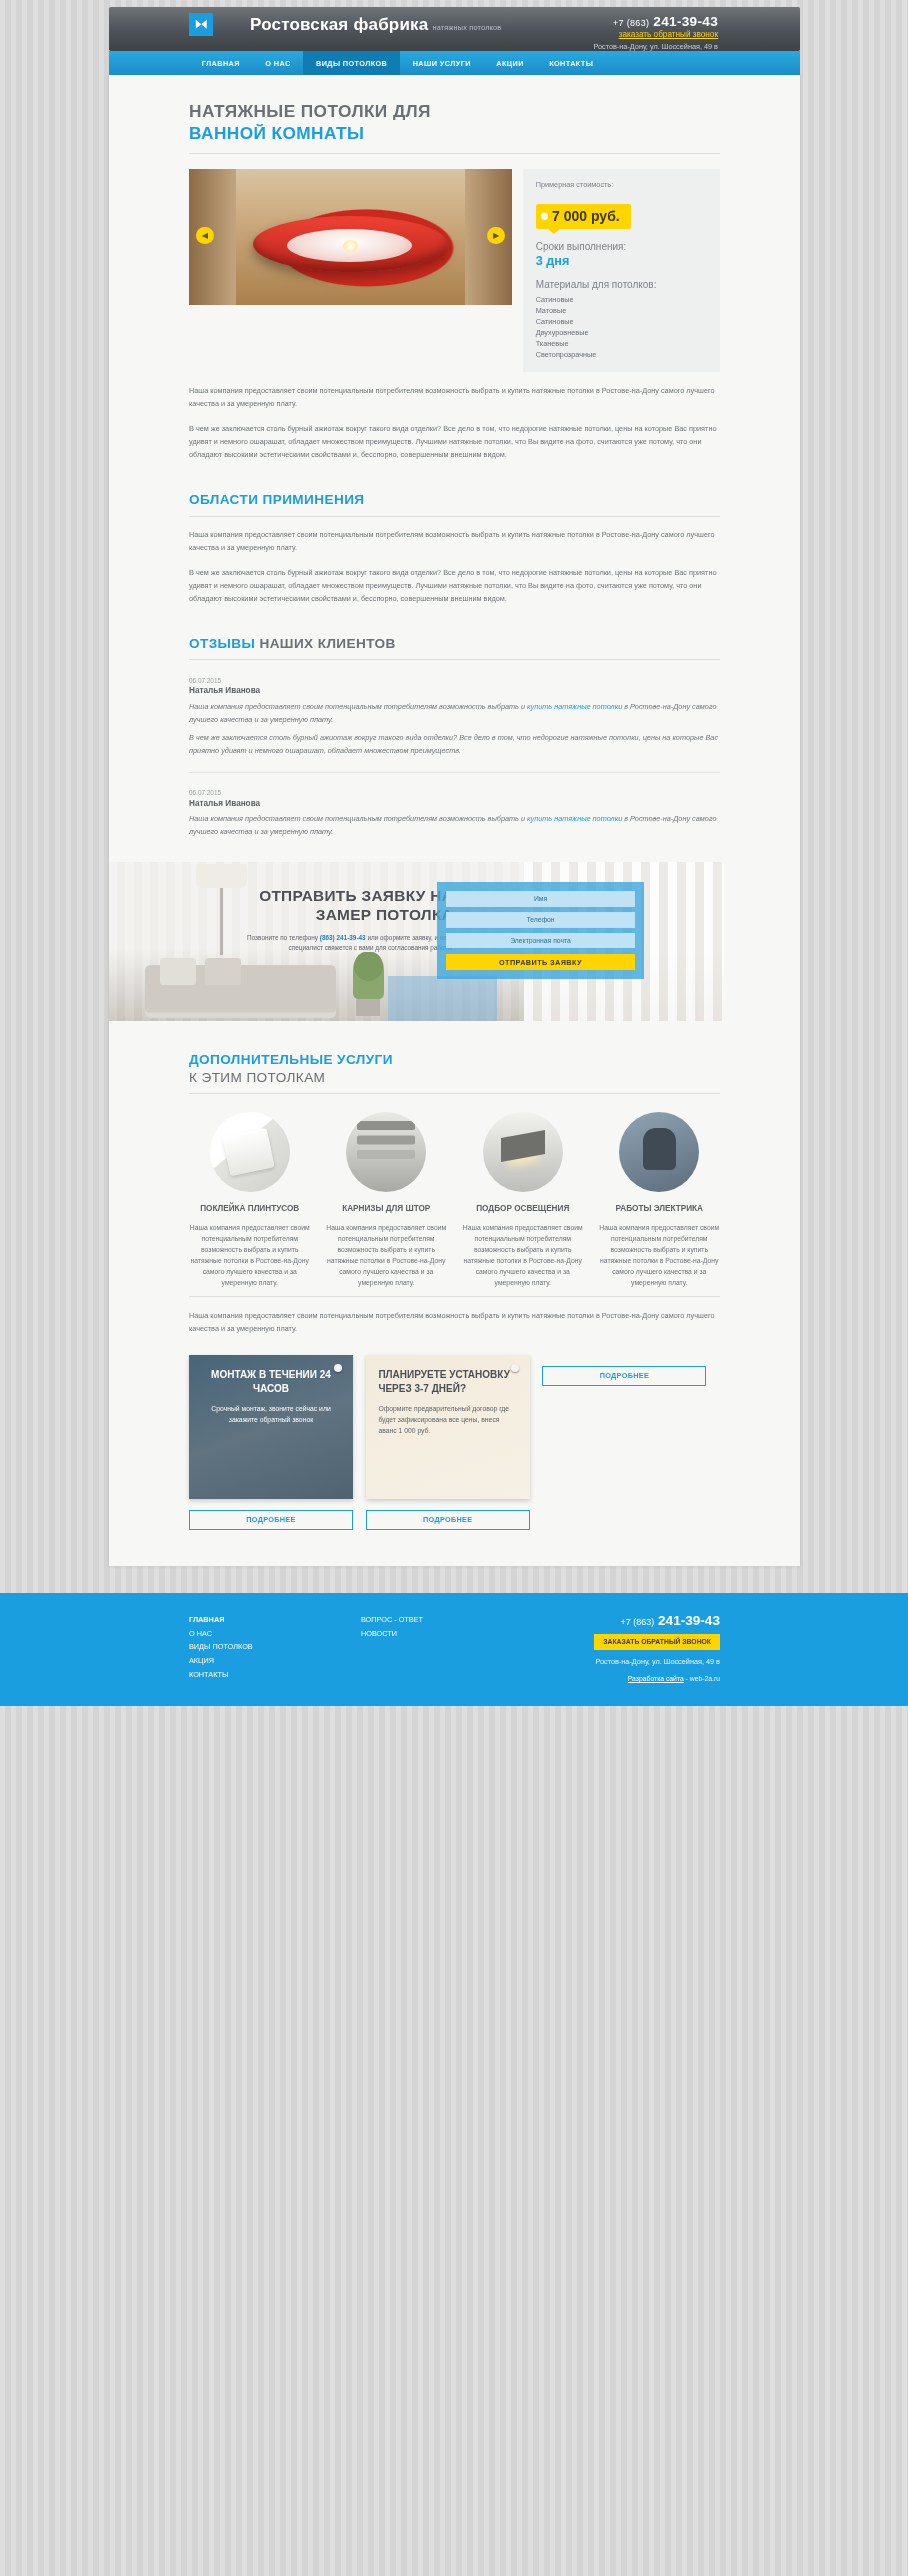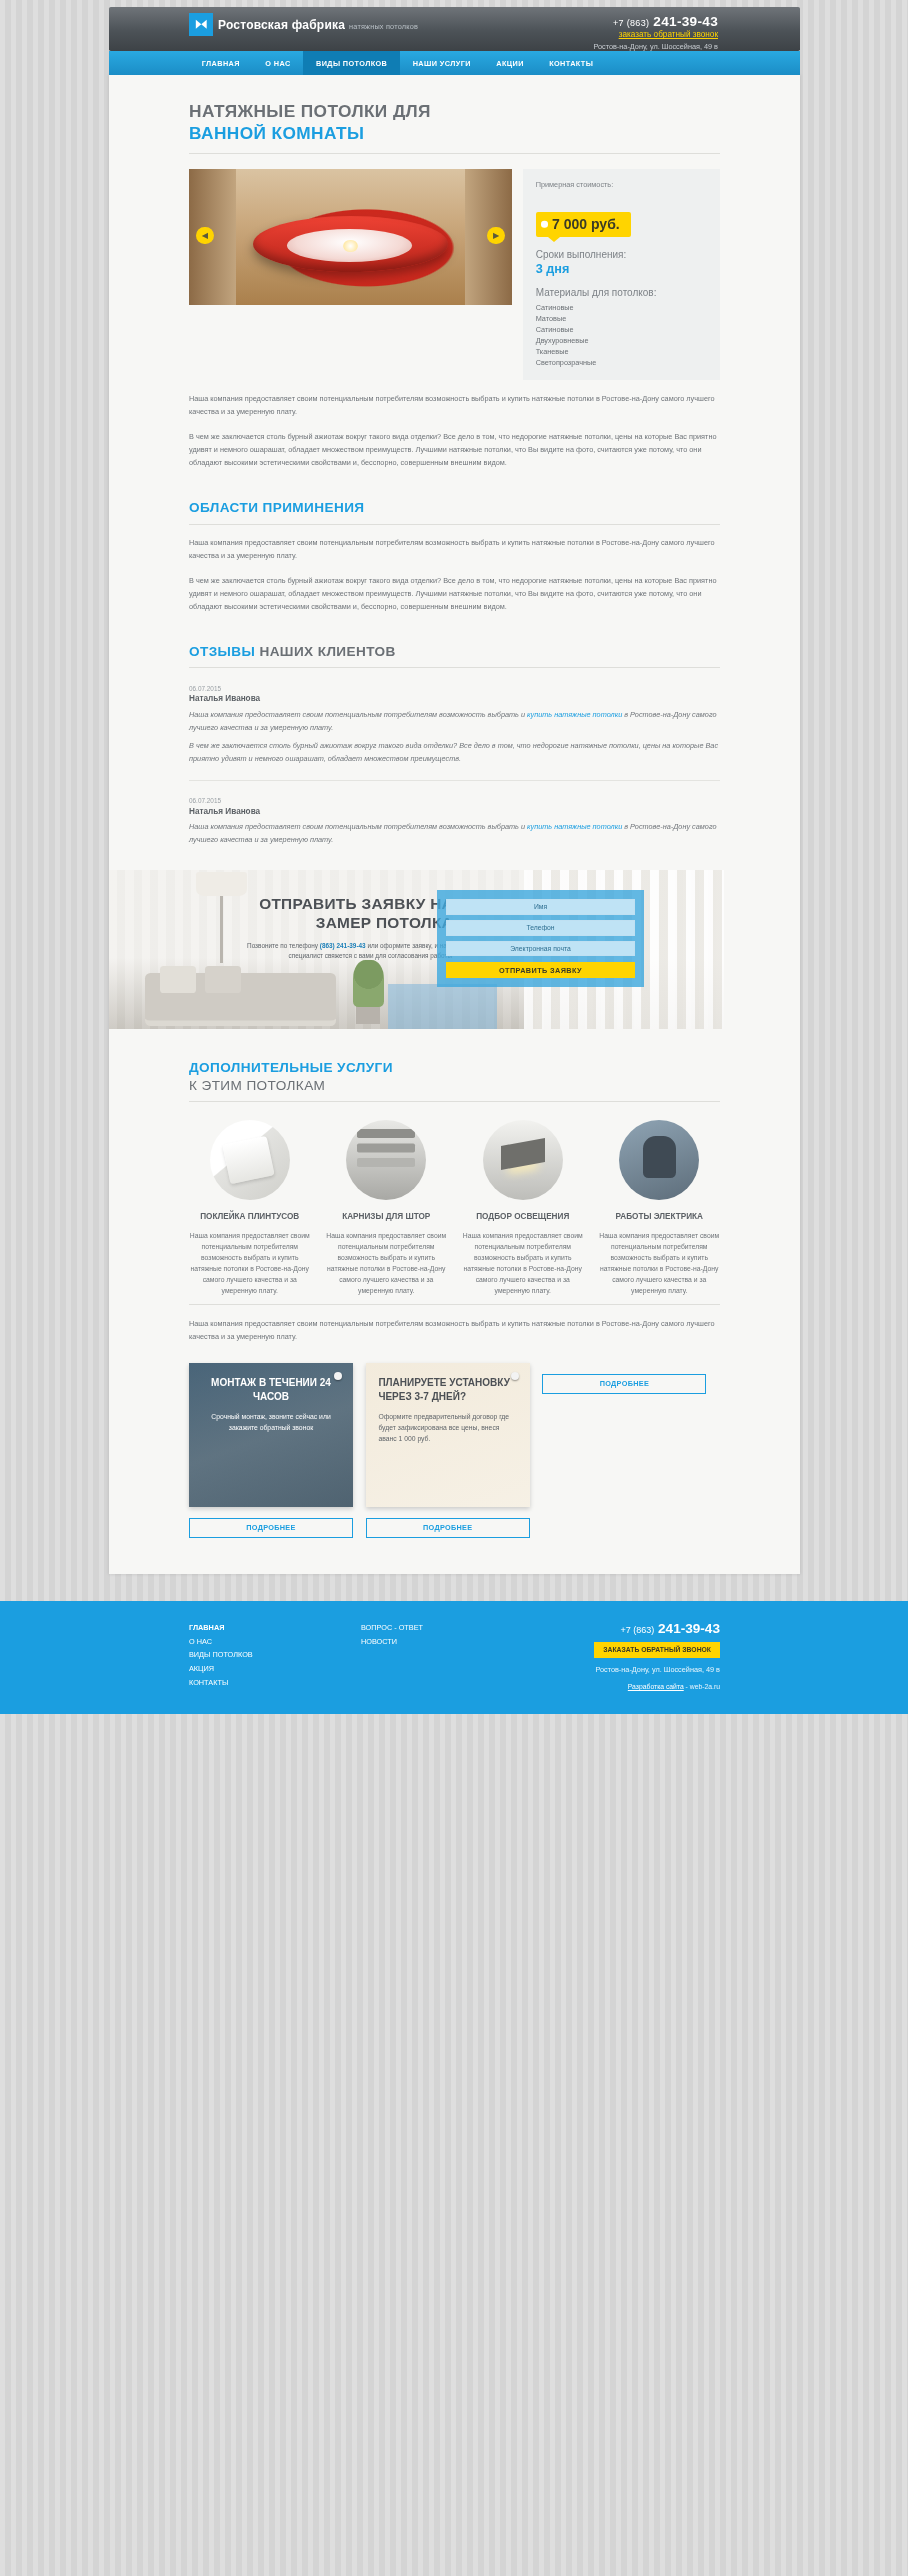--- a/index.html
+++ b/index.html
@@ -52,24 +52,25 @@
     gap: 5.5px;
   }
   .logo-mark {
     width: 23.6px; height: 23.6px;
     background: #1b9ee0;
     display: flex; align-items: center; justify-content: center;
   }
   .logo-mark svg { display:block; }
   .logo-text-1 {
     color: #ffffff;
-    font-size: 12px;
+    font-size: 17px;
     font-weight: bold;
     letter-spacing: 0.2px;
     line-height: 14.5px;
+    margin-left: 32px;
   }
   .logo-text-2 {
     color: #b9c0c6;
     font-size: 7.3px;
     line-height: 10px;
     letter-spacing: 0.2px;
   }
   .header-right {
     position: absolute;
     right: 82px; top: 6.4px;
@@ -210,21 +211,21 @@
 
   .price-panel {
     width: 197px;
     background: #eef0f0;
     padding: 11px 12.7px 12.7px;
     position: relative;
   }
   .pp-label {
     font-size: 7.3px;
     color: #7d8287;
-    margin-bottom: 23px;
+    margin-bottom: 15px;
   }
   .price-bubble {
     display: inline-block;
     background: #ffd400;
     color: #3b3b26;
     font-size: 14px;
     font-weight: bold;
     padding: 4.5px 11px 4.5px 16.4px;
     border-radius: 2px;
     position: relative;

